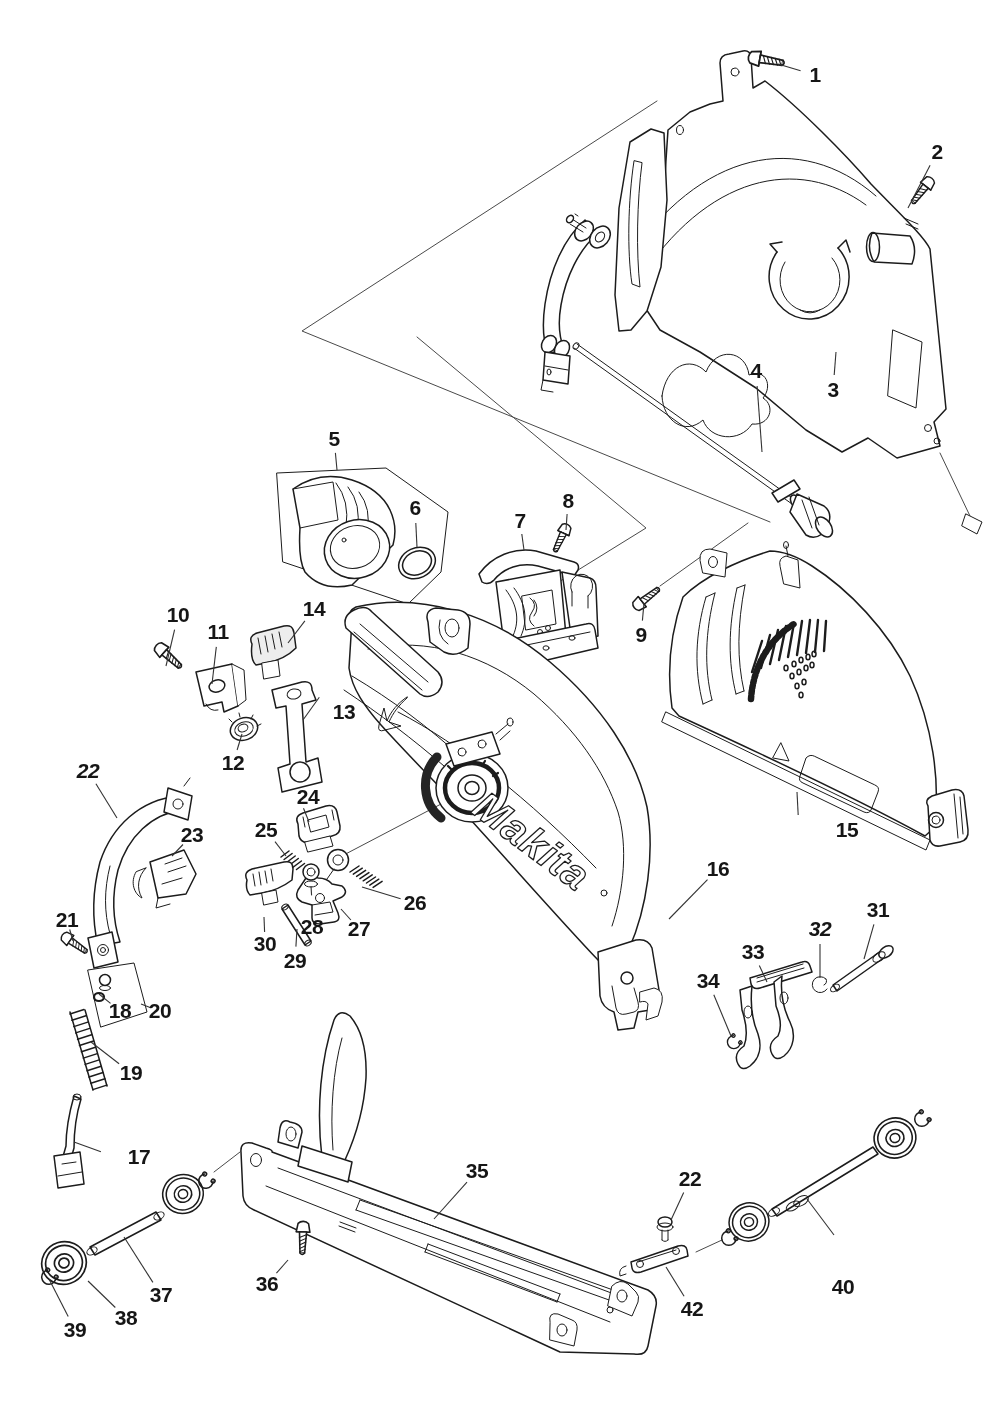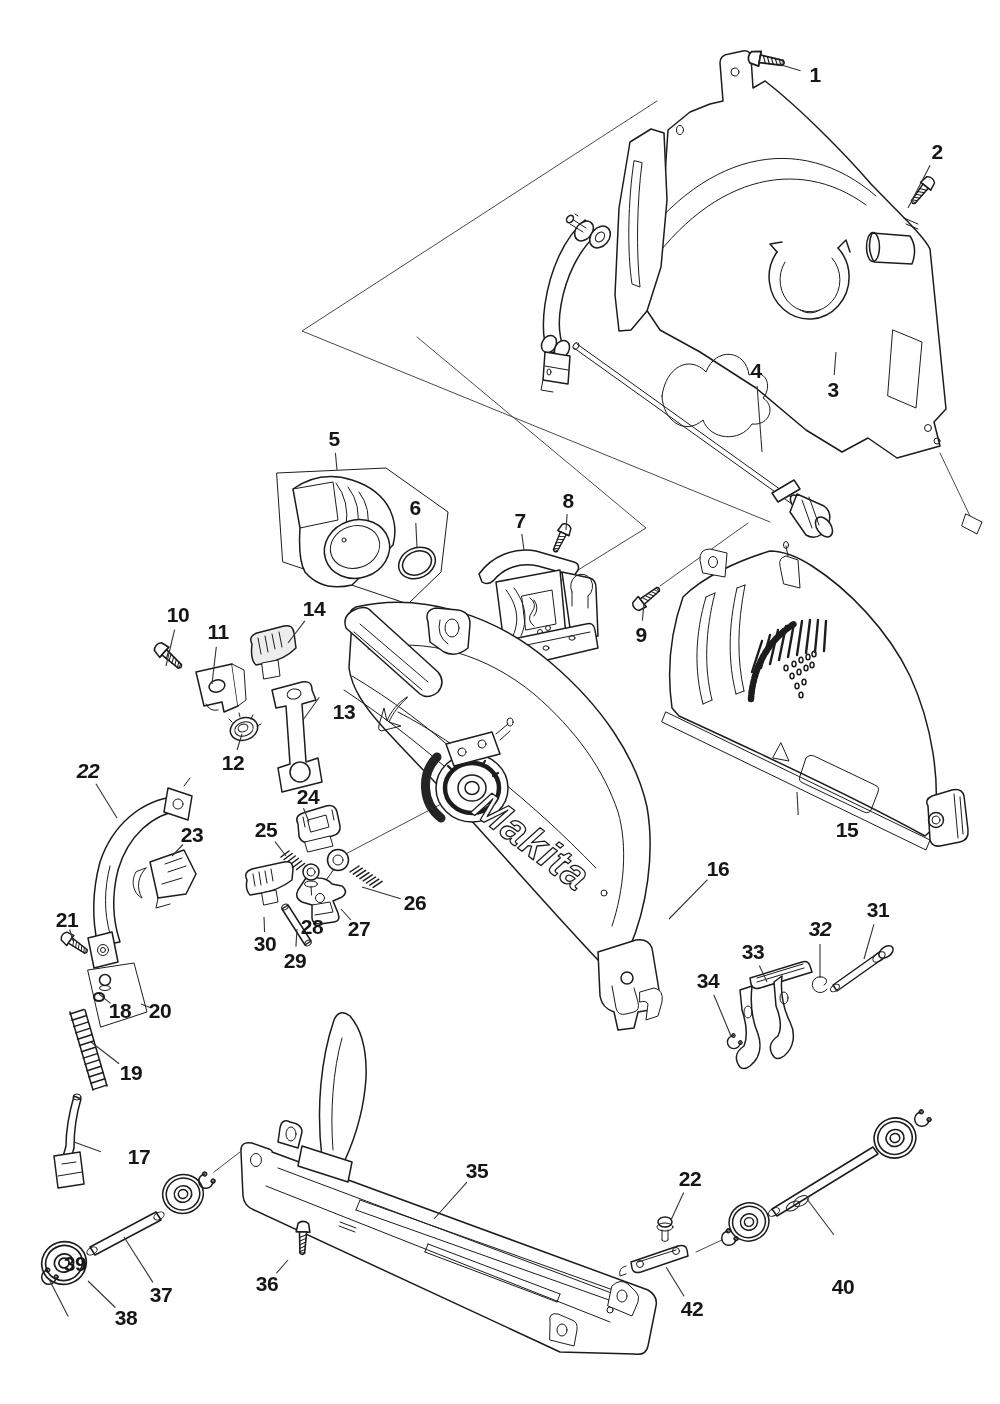--- a/index.html
+++ b/index.html
@@ -515,18 +515,18 @@
       <div class="part-label" style="left: 295px; top: 961px;">29</div>
       <div class="part-label" style="left: 265px; top: 944px;">30</div>
       <div class="part-label" style="left: 878px; top: 910px;">31</div>
       <div class="part-label" style="left: 820px; top: 929px; font-style: italic;">32</div>
       <div class="part-label" style="left: 753px; top: 952px;">33</div>
       <div class="part-label" style="left: 708px; top: 981px;">34</div>
       <div class="part-label" style="left: 477px; top: 1171px;">35</div>
       <div class="part-label" style="left: 267px; top: 1284px;">36</div>
       <div class="part-label" style="left: 161px; top: 1295px;">37</div>
       <div class="part-label" style="left: 126px; top: 1318px;">38</div>
-      <div class="part-label" style="left: 75px; top: 1264px;">39</div>
+      <div class="part-label" style="left: 75px; top: 1330px;">39</div>
       <div class="part-label" style="left: 843px; top: 1247px; margin-top: 40px;">40</div>
       <div class="part-label" style="left: 690px; top: 1179px;">22</div>
       <div class="part-label" style="left: 692px; top: 1309px;">42</div>
     </div>
 </div>
 
 </body></html>

